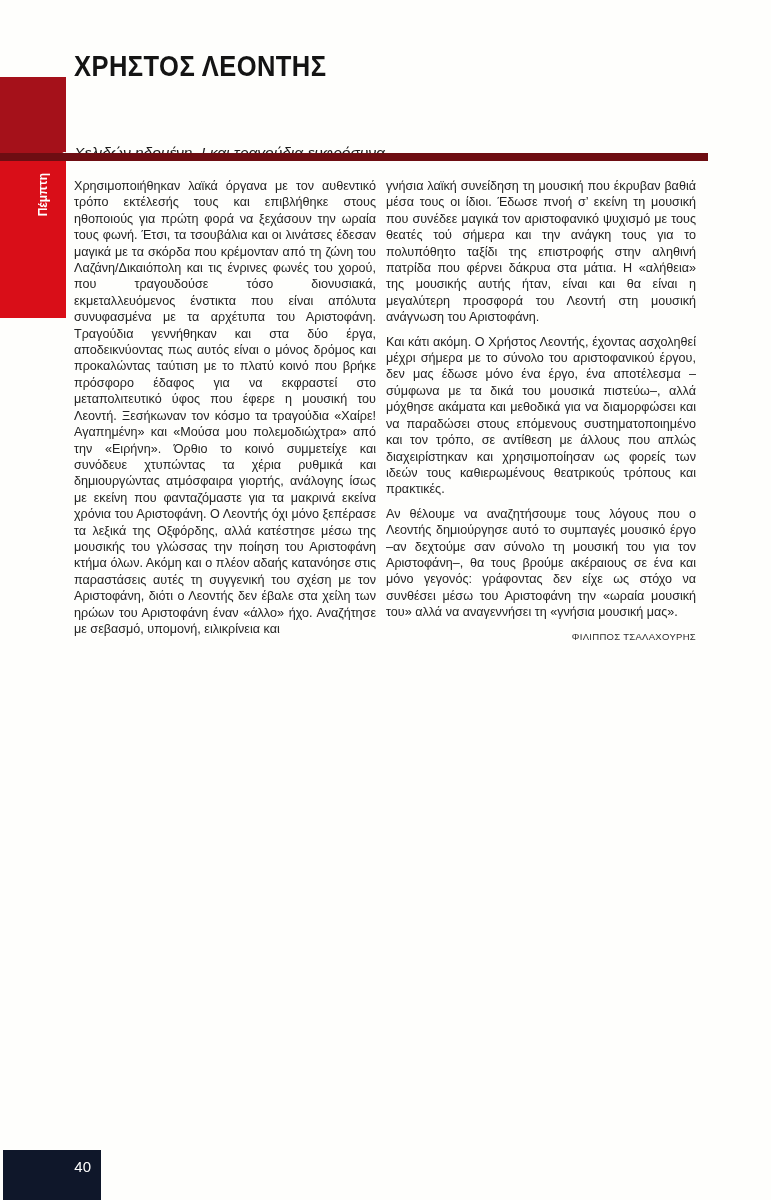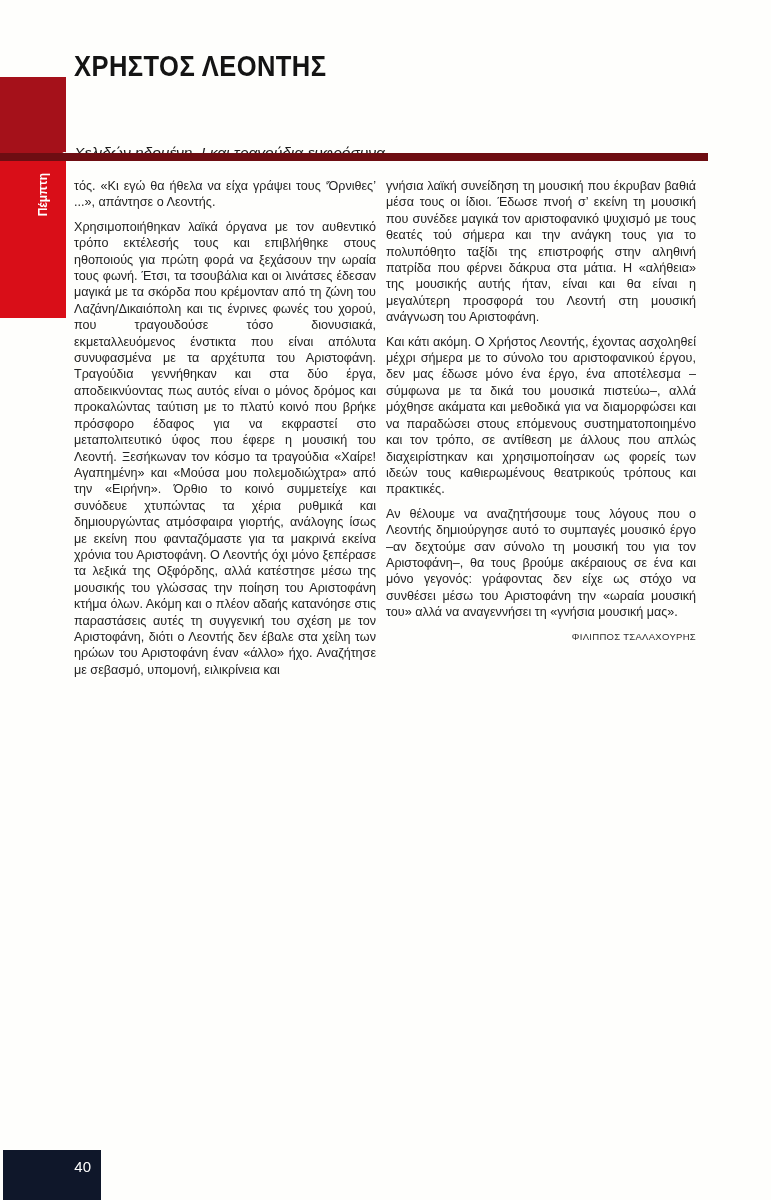--- a/index.html
+++ b/index.html
@@ -52,21 +52,20 @@
 
 <div class="dark-block"></div>
 <div class="day-num">11</div>
 <div class="subtitle">Χελιδών ηδομένη..! και τραγούδια ευφρόσυνα</div>
 <div class="bar"></div>
 
 <div class="red-block"></div>
 <div class="day-label">Πέμπτη</div>
 
 <div class="col col-left">
-  <p>τός. «Κι εγώ θα ήθελα να είχα γράψει τους ‘Όρνιθες’ ...», απάντησε ο Λεοντής.</p>
   <p>Χρησιμοποιήθηκαν λαϊκά όργανα με τον αυθεντικό τρόπο εκτέλεσής τους και επιβλήθηκε στους ηθοποιούς για πρώτη φορά να ξεχάσουν την ωραία τους φωνή. Έτσι, τα τσουβάλια και οι λινάτσες έδεσαν μαγικά με τα σκόρδα που κρέμονταν από τη ζώνη του Λαζάνη/Δικαιόπολη και τις ένρινες φωνές του χορού, που τραγουδούσε τόσο διονυσιακά, εκμεταλλευόμενος ένστικτα που είναι απόλυτα συνυφασμένα με τα αρχέτυπα του Αριστοφάνη. Τραγούδια γεννήθηκαν και στα δύο έργα, αποδεικνύοντας πως αυτός είναι ο μόνος δρόμος και προκαλώντας ταύτιση με το πλατύ κοινό που βρήκε πρόσφορο έδαφος για να εκφραστεί στο μεταπολιτευτικό ύφος που έφερε η μουσική του Λεοντή. Ξεσήκωναν τον κόσμο τα τραγούδια «Χαίρε! Αγαπημένη» και «Μούσα μου πολεμοδιώχτρα» από την «Ειρήνη». Όρθιο το κοινό συμμετείχε και συνόδευε χτυπώντας τα χέρια ρυθμικά και δημιουργώντας ατμόσφαιρα γιορτής, ανάλογης ίσως με εκείνη που φανταζόμαστε για τα μακρινά εκείνα χρόνια του Αριστοφάνη. Ο Λεοντής όχι μόνο ξεπέρασε τα λεξικά της Οξφόρδης, αλλά κατέστησε μέσω της μουσικής του γλώσσας την ποίηση του Αριστοφάνη κτήμα όλων. Ακόμη και ο πλέον αδαής κατανόησε στις παραστάσεις αυτές τη συγγενική του σχέση με τον Αριστοφάνη, διότι ο Λεοντής δεν έβαλε στα χείλη των ηρώων του Αριστοφάνη έναν «άλλο» ήχο. Αναζήτησε με σεβασμό, υπομονή, ειλικρίνεια και</p>
 </div>
 
 <div class="col col-right">
   <p>γνήσια λαϊκή συνείδηση τη μουσική που έκρυβαν βαθιά μέσα τους οι ίδιοι. Έδωσε πνοή σ’ εκείνη τη μουσική που συνέδεε μαγικά τον αριστοφανικό ψυχισμό με τους θεατές τού σήμερα και την ανάγκη τους για το πολυπόθητο ταξίδι της επιστροφής στην αληθινή πατρίδα που φέρνει δάκρυα στα μάτια. Η «αλήθεια» της μουσικής αυτής ήταν, είναι και θα είναι η μεγαλύτερη προσφορά του Λεοντή στη μουσική ανάγνωση του Αριστοφάνη.</p>
   <p>Και κάτι ακόμη. Ο Χρήστος Λεοντής, έχοντας ασχοληθεί μέχρι σήμερα με το σύνολο του αριστοφανικού έργου, δεν μας έδωσε μόνο ένα έργο, ένα αποτέλεσμα –σύμφωνα με τα δικά του μουσικά πιστεύω–, αλλά μόχθησε ακάματα και μεθοδικά για να διαμορφώσει και να παραδώσει στους επόμενους συστηματοποιημένο και τον τρόπο, σε αντίθεση με άλλους που απλώς διαχειρίστηκαν και χρησιμοποίησαν ως φορείς των ιδεών τους καθιερωμένους θεατρικούς τρόπους και πρακτικές.</p>
   <p>Αν θέλουμε να αναζητήσουμε τους λόγους που ο Λεοντής δημιούργησε αυτό το συμπαγές μουσικό έργο –αν δεχτούμε σαν σύνολο τη μουσική του για τον Αριστοφάνη–, θα τους βρούμε ακέραιους σε ένα και μόνο γεγονός: γράφοντας δεν είχε ως στόχο να συνθέσει μέσω του Αριστοφάνη την «ωραία μουσική του» αλλά να αναγεννήσει τη «γνήσια μουσική μας».</p>
   <div class="signature">ΦΙΛΙΠΠΟΣ ΤΣΑΛΑΧΟΥΡΗΣ</div>
 </div>
 

